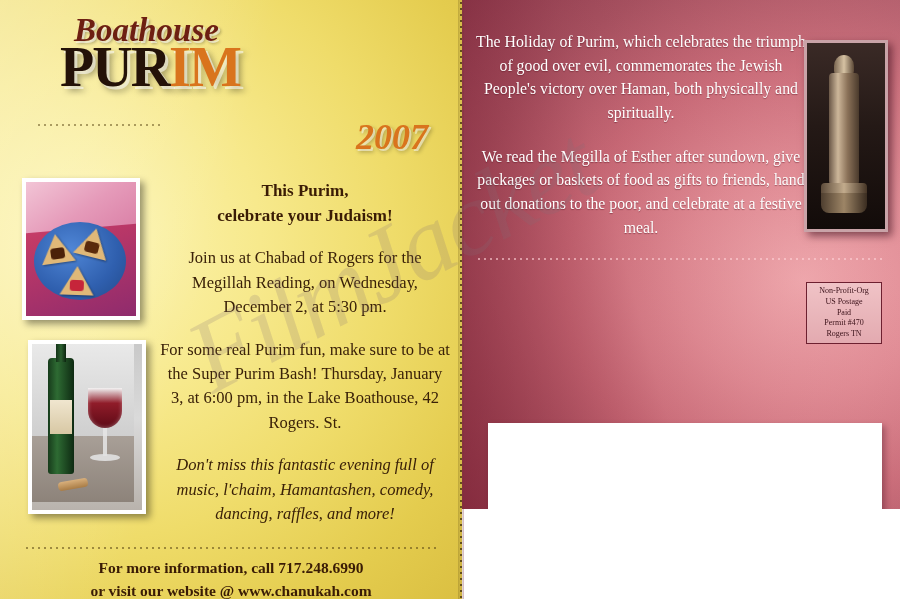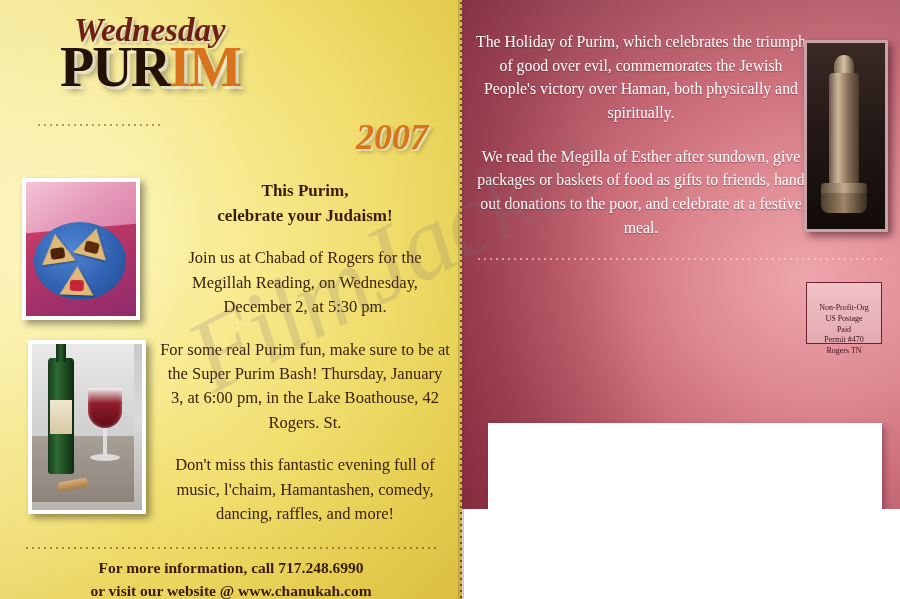--- a/index.html
+++ b/index.html
@@ -135,21 +135,21 @@
     line-height: 1.48;
     z-index: 6;
   }
   .left-copy .headline {
     font-weight: bold;
     font-size: 17px;
     color: #3a1c05;
     margin-bottom: 18px;
   }
   .left-copy p { margin: 0 0 18px 0; }
-  .left-copy p:last-child { margin-bottom: 4px; }
+  .left-copy p:last-child { margin-bottom: 4px; font-style: italic; }
 
   
   .photo {
     position: absolute;
     border: 4px solid #ffffff;
     box-shadow: 4px 4px 7px rgba(0,0,0,0.40);
     overflow: hidden;
     z-index: 6;
   }
   .photo-hamantashen {
@@ -361,21 +361,21 @@
   .postage-box {
     position: absolute;
     left: 344px; top: 282px;
     width: 76px; height: 62px;
     border: 1px solid #6d2030;
     background: linear-gradient(180deg, #f0c3c6 0%, #e3aab0 100%);
     color: #3a1018;
     font-size: 8px;
     line-height: 1.35;
     text-align: center;
-    padding-top: 20px;
+    padding-top: 3px;
     box-sizing: border-box;
     z-index: 6;
     font-family: "Liberation Serif", serif;
   }
 
   .white-card {
     position: absolute;
     left: 26px; top: 423px;
     width: 394px; height: 128px;
     background: #ffffff;
@@ -384,21 +384,21 @@
   }
 </style>
 </head>
 <body>
 
 <div class="page">
 
   <div class="left-panel">
 
     <div class="masthead">
-      <div class="celebrate">Wednesday</div>
+      <div class="celebrate">Boathouse</div>
       <div class="purim-word"><span class="p-dark">PUR</span><span class="p-or">IM</span></div>
       <div class="year">2007</div>
     </div>
 
     <div class="dots-under-head"></div>
 
     <div class="photo photo-hamantashen">
       <div class="ham-cloth"></div>
       <div class="ham-plate"></div>
       <div class="ham ham-1">

